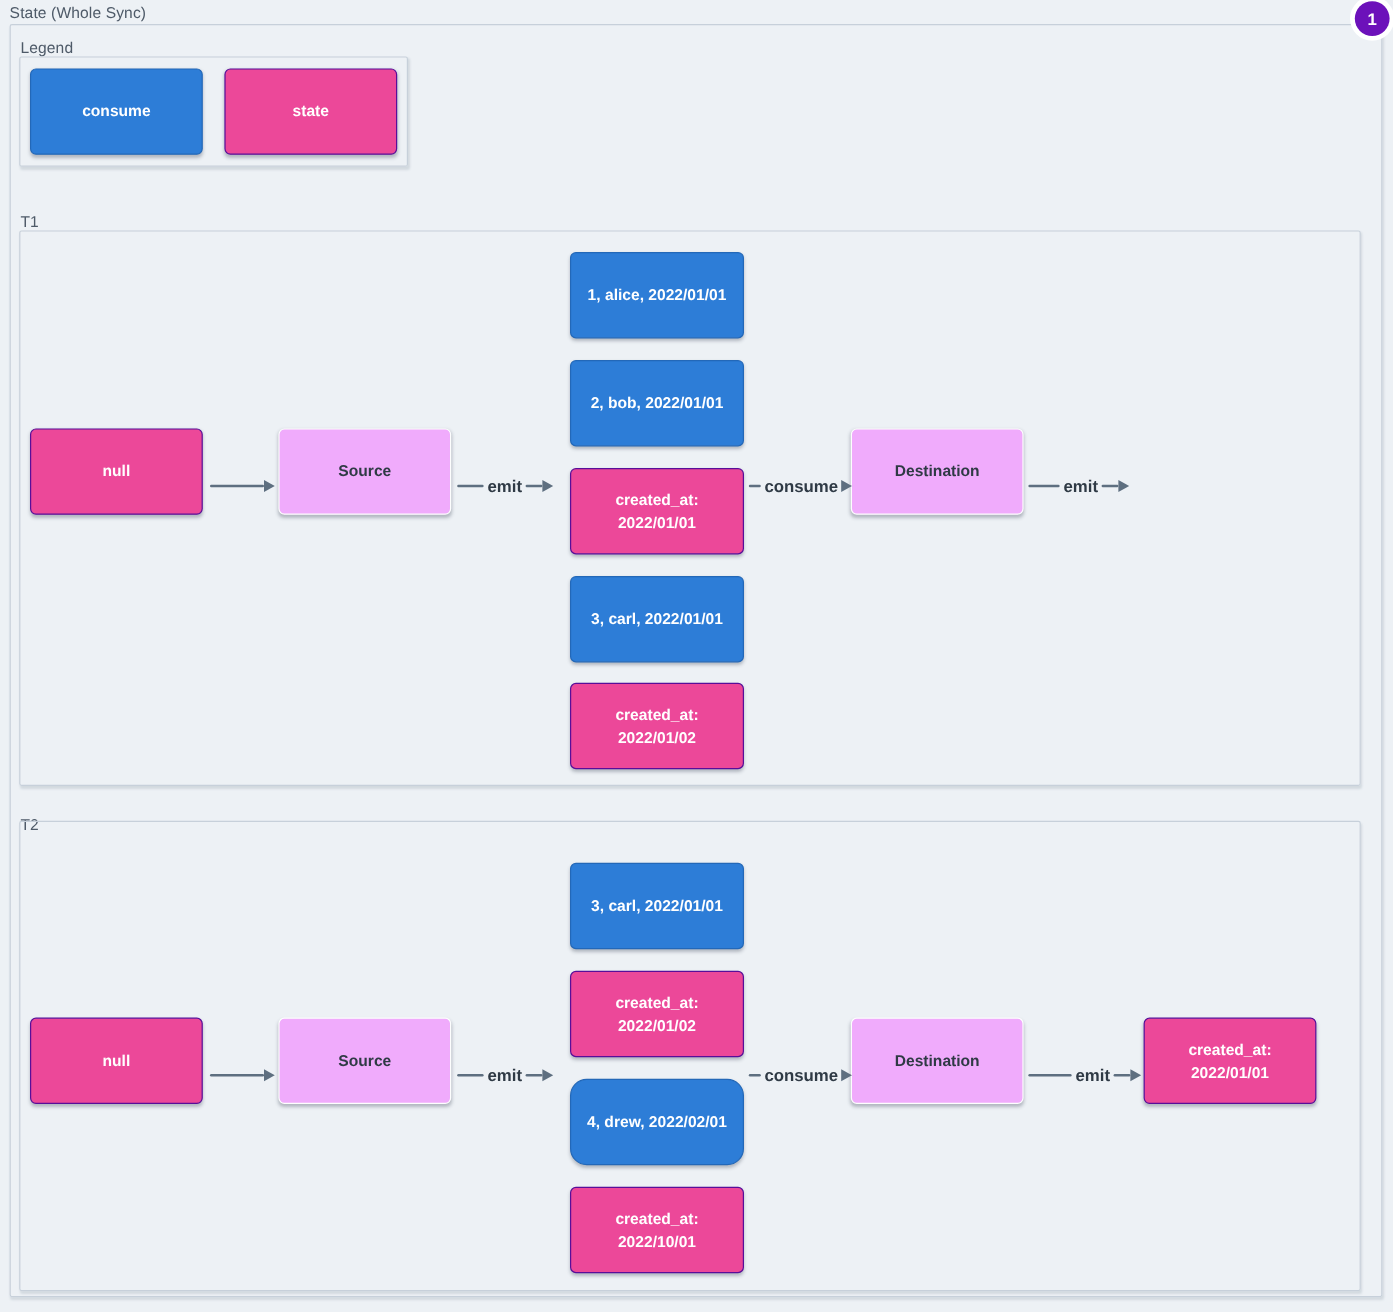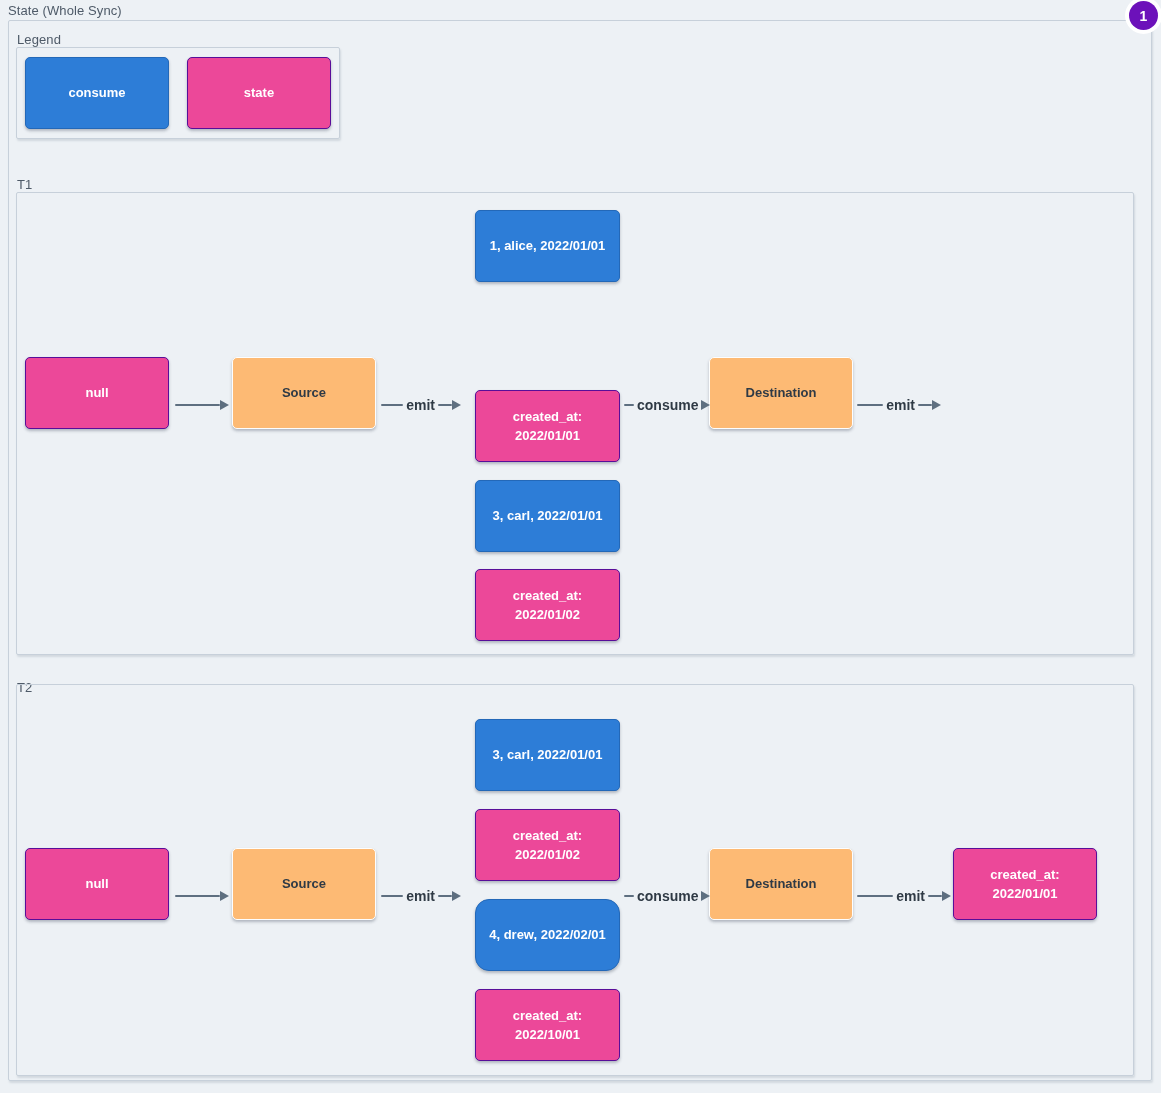--- a/index.html
+++ b/index.html
@@ -33,21 +33,21 @@
     width: 144px; height: 72px;
     border-radius: 5px;
     display: flex; align-items: center; justify-content: center;
     text-align: center;
     font-size: 13px; font-weight: 700; line-height: 1.5;
     padding: 0 6px;
     box-shadow: 0 2px 3px rgba(40,50,70,0.30);
   }
   .node.record { background: #2D7DD7; border: 1px solid #2368B8; color: #FFFFFF; }
   .node.state  { background: #ec4899; border: 1px solid #580E99; color: #FFFFFF; }
-  .node.plain  { background: #fdba74; border: 1px solid #FDFEFE; color: #2F3A45; }
+  .node.plain  { background: #f0abfc; border: 1px solid #FDFEFE; color: #2F3A45; }
   .node.stackw { width: 145px; }
 
   
   .conn {
     position: absolute; height: 20px;
     display: flex; align-items: center; margin-top: 12px;
   }
   .cline { height: 2.5px; background: #5E6F80; border-radius: 2px; flex: 1; min-width: 10px; }
   .cline.fixed { flex: 0 0 14px; }
   .chead {
@@ -90,20 +90,21 @@
   <div class="node state" style="left:187px; top:57px;">state</div>
 
   <span class="glabel" style="left:17px; top:177px;">T1</span>
   <div class="grp" style="left:16px; top:192px; width:1118px; height:463px;"></div>
 
   <div class="node state" style="left:25px; top:357px;">null</div>
   <div class="node plain" style="left:232px; top:357px;">Source</div>
   <div class="node plain" style="left:709px; top:357px;">Destination</div>
 
   <div class="node record stackw" style="left:475px; top:210px;">1, alice, 2022/01/01</div>
+  <div class="node record stackw" style="left:475px; top:300px;">2, bob, 2022/01/01</div>
   <div class="node state stackw" style="left:475px; top:390px;">created_at: 2022/01/01</div>
   <div class="node record stackw" style="left:475px; top:480px;">3, carl, 2022/01/01</div>
   <div class="node state stackw" style="left:475px; top:569px;">created_at: 2022/01/02</div>
 
   <div class="conn" style="left:175px; top:383px; width:54px;">
     <div class="cline"></div>
     <div class="chead"></div>
   </div>
   <div class="conn" style="left:381px; top:383px; width:80px;">
     <div class="cline"></div>

